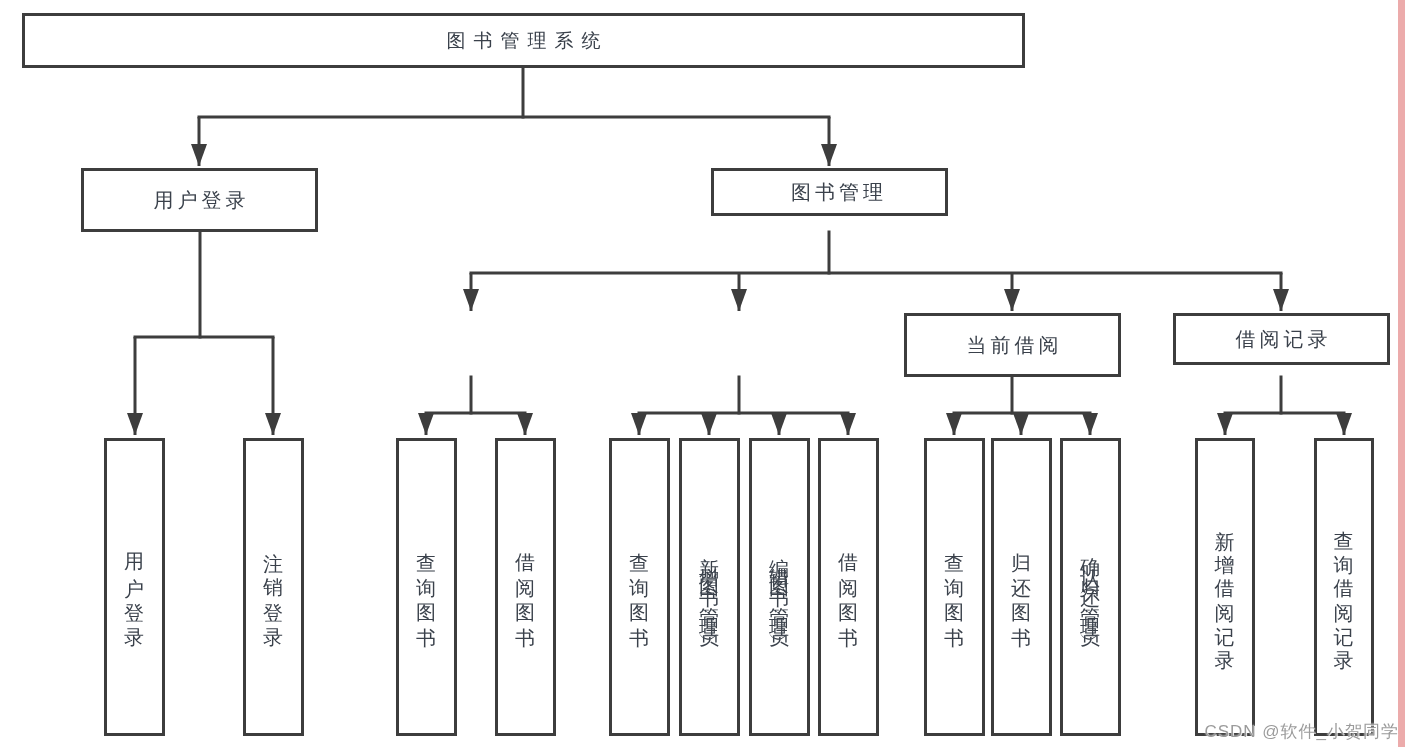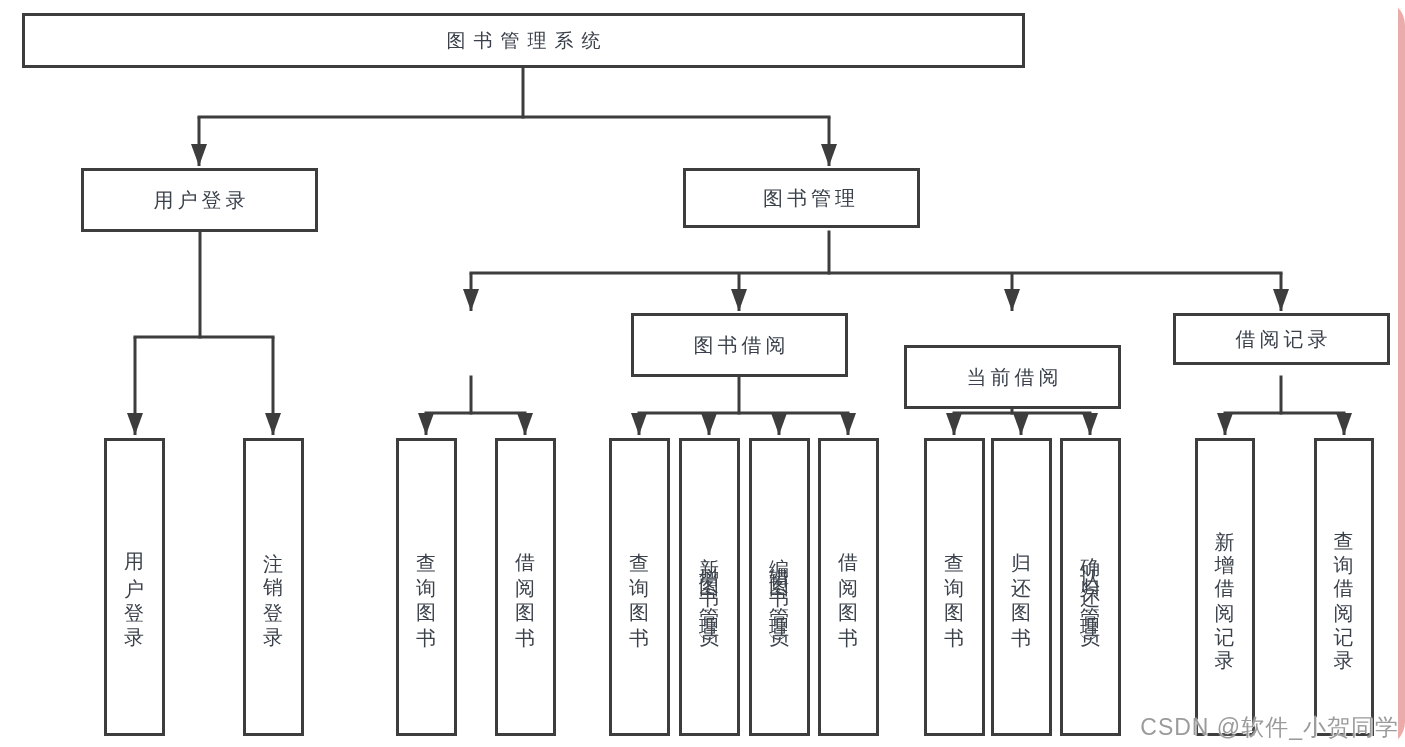--- a/index.html
+++ b/index.html
@@ -5,39 +5,38 @@
   :root{
     --line-color:#3d3d3d;
     --text-color:#3a414b;
     --watermark-color:#9b9b9b;
     --strip-color:#ecabab;
   }
   html,body{margin:0;padding:0;background:#fff;}
   .stage{
     position:relative;width:1405px;height:747px;background:#fff;overflow:hidden;
     font-family:"Liberation Sans","DejaVu Sans",sans-serif;
-    border-radius:25px;
   }
   svg.connectors{position:absolute;left:0;top:0;width:1405px;height:747px;z-index:1;}
   .cline{stroke:var(--line-color);stroke-width:3;fill:none;stroke-linecap:square;}
   .cshaft{stroke:var(--line-color);stroke-width:3;fill:none;}
   .node{
     position:absolute;background:#fff;border:3px solid var(--line-color);
     box-sizing:border-box;display:flex;align-items:center;justify-content:center;
     color:var(--text-color);z-index:2;
   }
   .hnode{font-size:20px;letter-spacing:4px;text-indent:4px;white-space:nowrap;}
   .root-node{font-size:19px;letter-spacing:8px;text-indent:8px;}
   .vnode span{
     writing-mode:vertical-rl;font-size:20px;line-height:1.1;
     display:block;
   }
   .watermark{
     position:absolute;right:6px;bottom:4px;z-index:5;
-    font-size:23px;letter-spacing:1px;color:var(--watermark-color);
+    font-size:17px;letter-spacing:1px;color:var(--watermark-color);
     text-shadow:0 0 2px #ffffff,1px 1px 0 rgba(255,255,255,.8);
     white-space:nowrap;
   }
   .strip{position:absolute;right:0;top:0;width:7px;height:747px;z-index:4;background:var(--strip-color);}
 </style>
 </head>
 <body>
 
 <div class="stage">
 
@@ -85,24 +84,23 @@
 
     <path class="cline" d="M1281,377 V413"></path>
     <path class="cline" d="M1225,413 H1344"></path>
     <path class="cshaft" marker-end="url(#arrw)" d="M1225,413 V435"></path>
     <path class="cshaft" marker-end="url(#arrw)" d="M1344,413 V435"></path>
   </svg>
 
   <div class="node hnode root-node" style="left:22px;top:13px;width:1003px;height:55px;">图书管理系统</div>
 
   <div class="node hnode" style="left:81px;top:168px;width:237px;height:64px;">用户登录</div>
-  <div class="node hnode" style="left:683px;top:168px;width:237px;height:60px;padding-left:15px;">图书管理</div>
+  <div class="node hnode" style="left:711px;top:168px;width:237px;height:48px;padding-left:15px;">图书管理</div>
 
-  <div class="node hnode" style="left:631px;top:313px;width:217px;height:64px;">图书借阅</div>
-  <div class="node hnode" style="left:904px;top:313px;width:217px;height:64px;margin-top:32px;">当前借阅</div>
+  <div class="node hnode" style="left:904px;top:313px;width:217px;height:64px;">当前借阅</div>
   <div class="node hnode" style="left:1173px;top:313px;width:217px;height:52px;">借阅记录</div>
 
   <div class="node vnode" style="left:104px;top:438px;width:61px;height:298px;">
     <span class="vlabel" style="letter-spacing: 25px;">用户登录</span>
   </div>
   <div class="node vnode" style="left:243px;top:438px;width:61px;height:298px;">
     <span class="vlabel" style="letter-spacing: 25px;">注销登录</span>
   </div>
 
   <div class="node vnode" style="left:396px;top:438px;width:61px;height:298px;">

